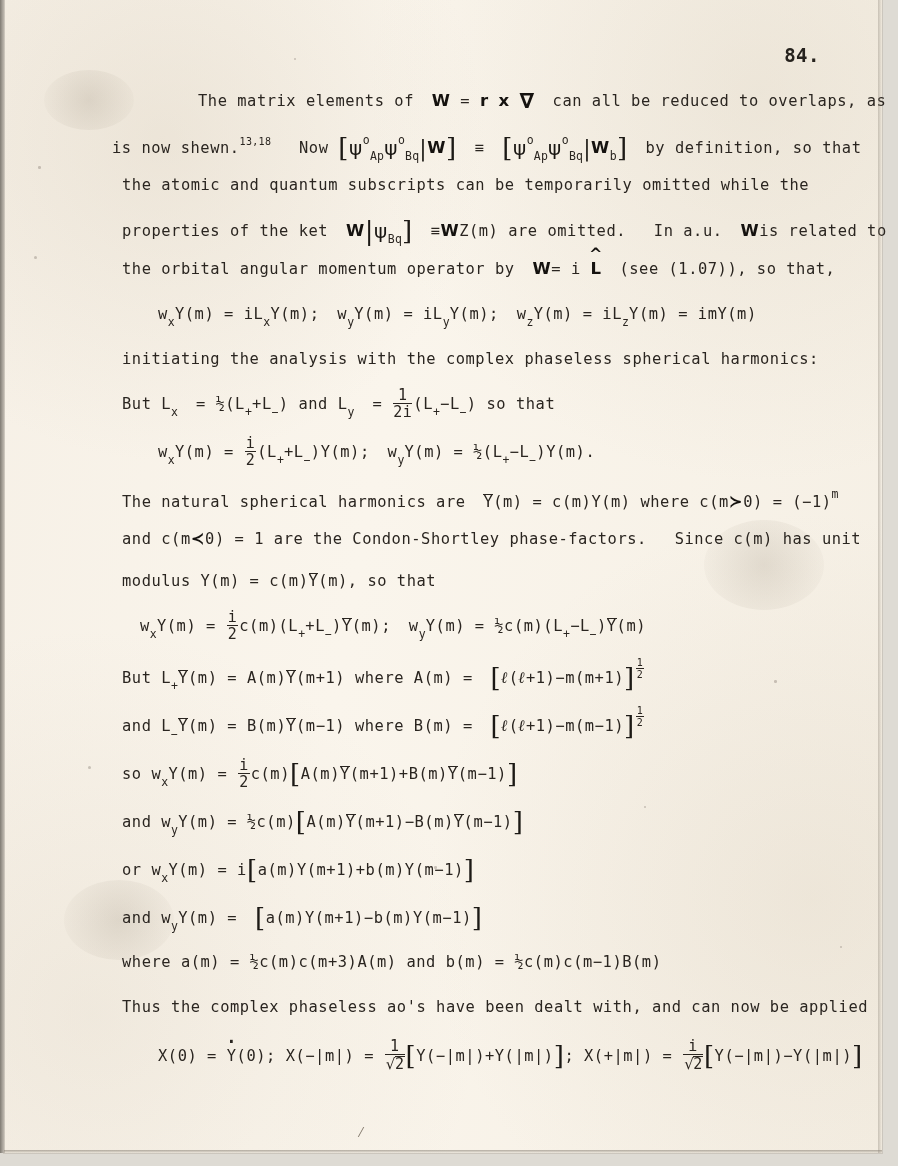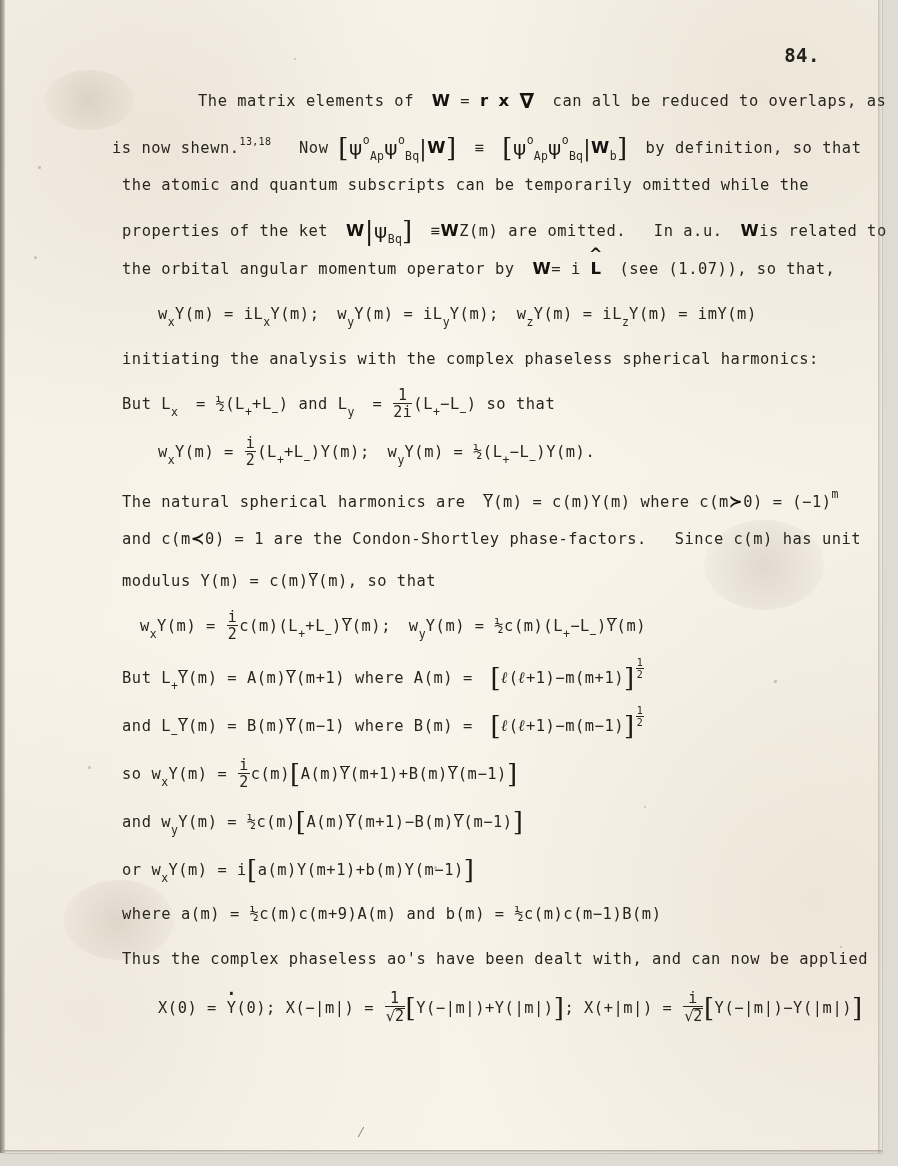--- a/index.html
+++ b/index.html
@@ -404,24 +404,28 @@
 
         <div class="ln eq">
           <span>and  w</span><sub class="sb">y</sub><span>Y(m)  =</span>
           <span class="half">½</span><span>c(m)</span><span class="brk">[</span><span>A(m)</span><span class="ovl">Y</span><span>(m+1)−B(m)</span><span class="ovl">Y</span><span>(m−1)</span><span class="brk">]</span>
         </div>
 
         <div class="ln eq">
           <span>or   w</span><sub class="sb">x</sub><span>Y(m)  =  i</span><span class="brk">[</span><span>a(m)Y(m+1)+b(m)Y(m−1)</span><span class="brk">]</span>
         </div>
 
+        <div class="ln eq">
+          <span>and  w</span><sub class="sb">y</sub><span>Y(m)  =</span>
+          <span class="gap-sm"></span><span class="brk">[</span><span>a(m)Y(m+1)−b(m)Y(m−1)</span><span class="brk">]</span>
+        </div>
 
         <div class="ln eq">
           <span>where  a(m)  =</span>
-          <span class="half">½</span><span>c(m)c(m+9)A(m)   and  b(m)  =</span>
+          <span class="half">½</span><span>c(m)c(m+3)A(m)   and  b(m)  =</span>
           <span class="half">½</span><span>c(m)c(m−1)B(m)</span>
         </div>
 
         <div class="ln">
           <span>Thus the complex phaseless ao's have been dealt with, and can now be applied</span>
         </div>
 
 
         <div class="ln eq indent-eq">
           <span>X(0)  =</span>

